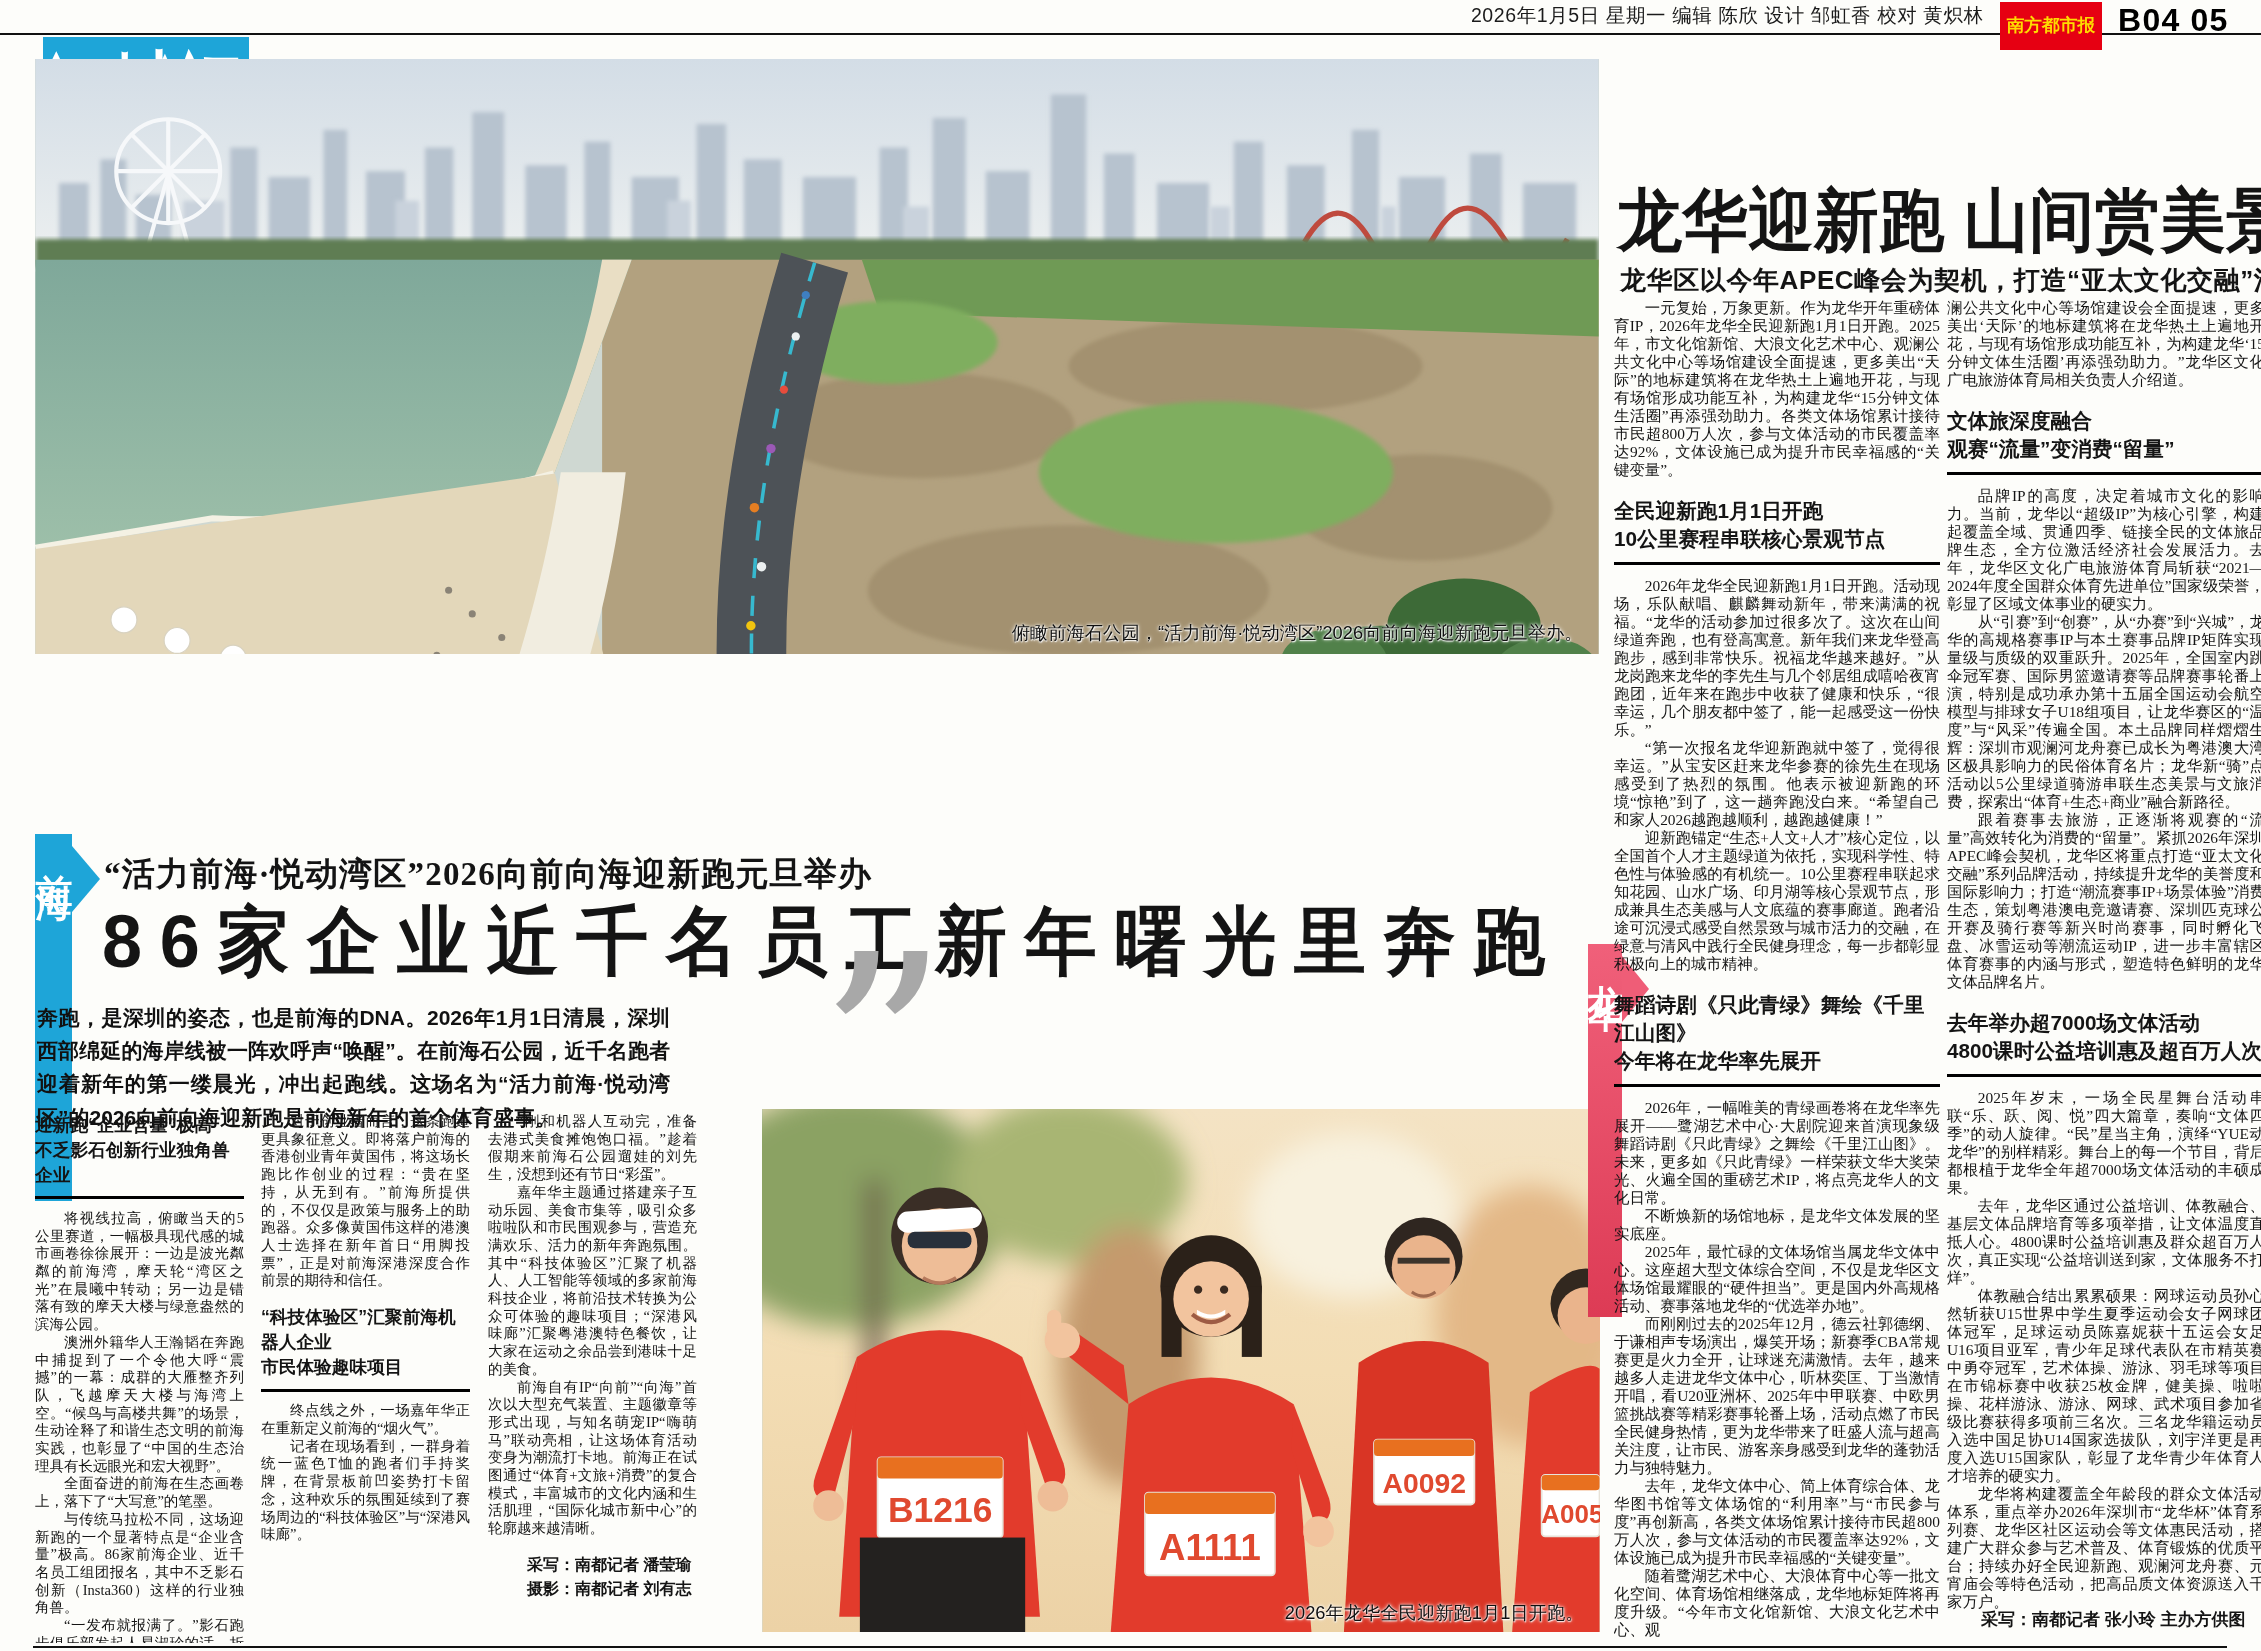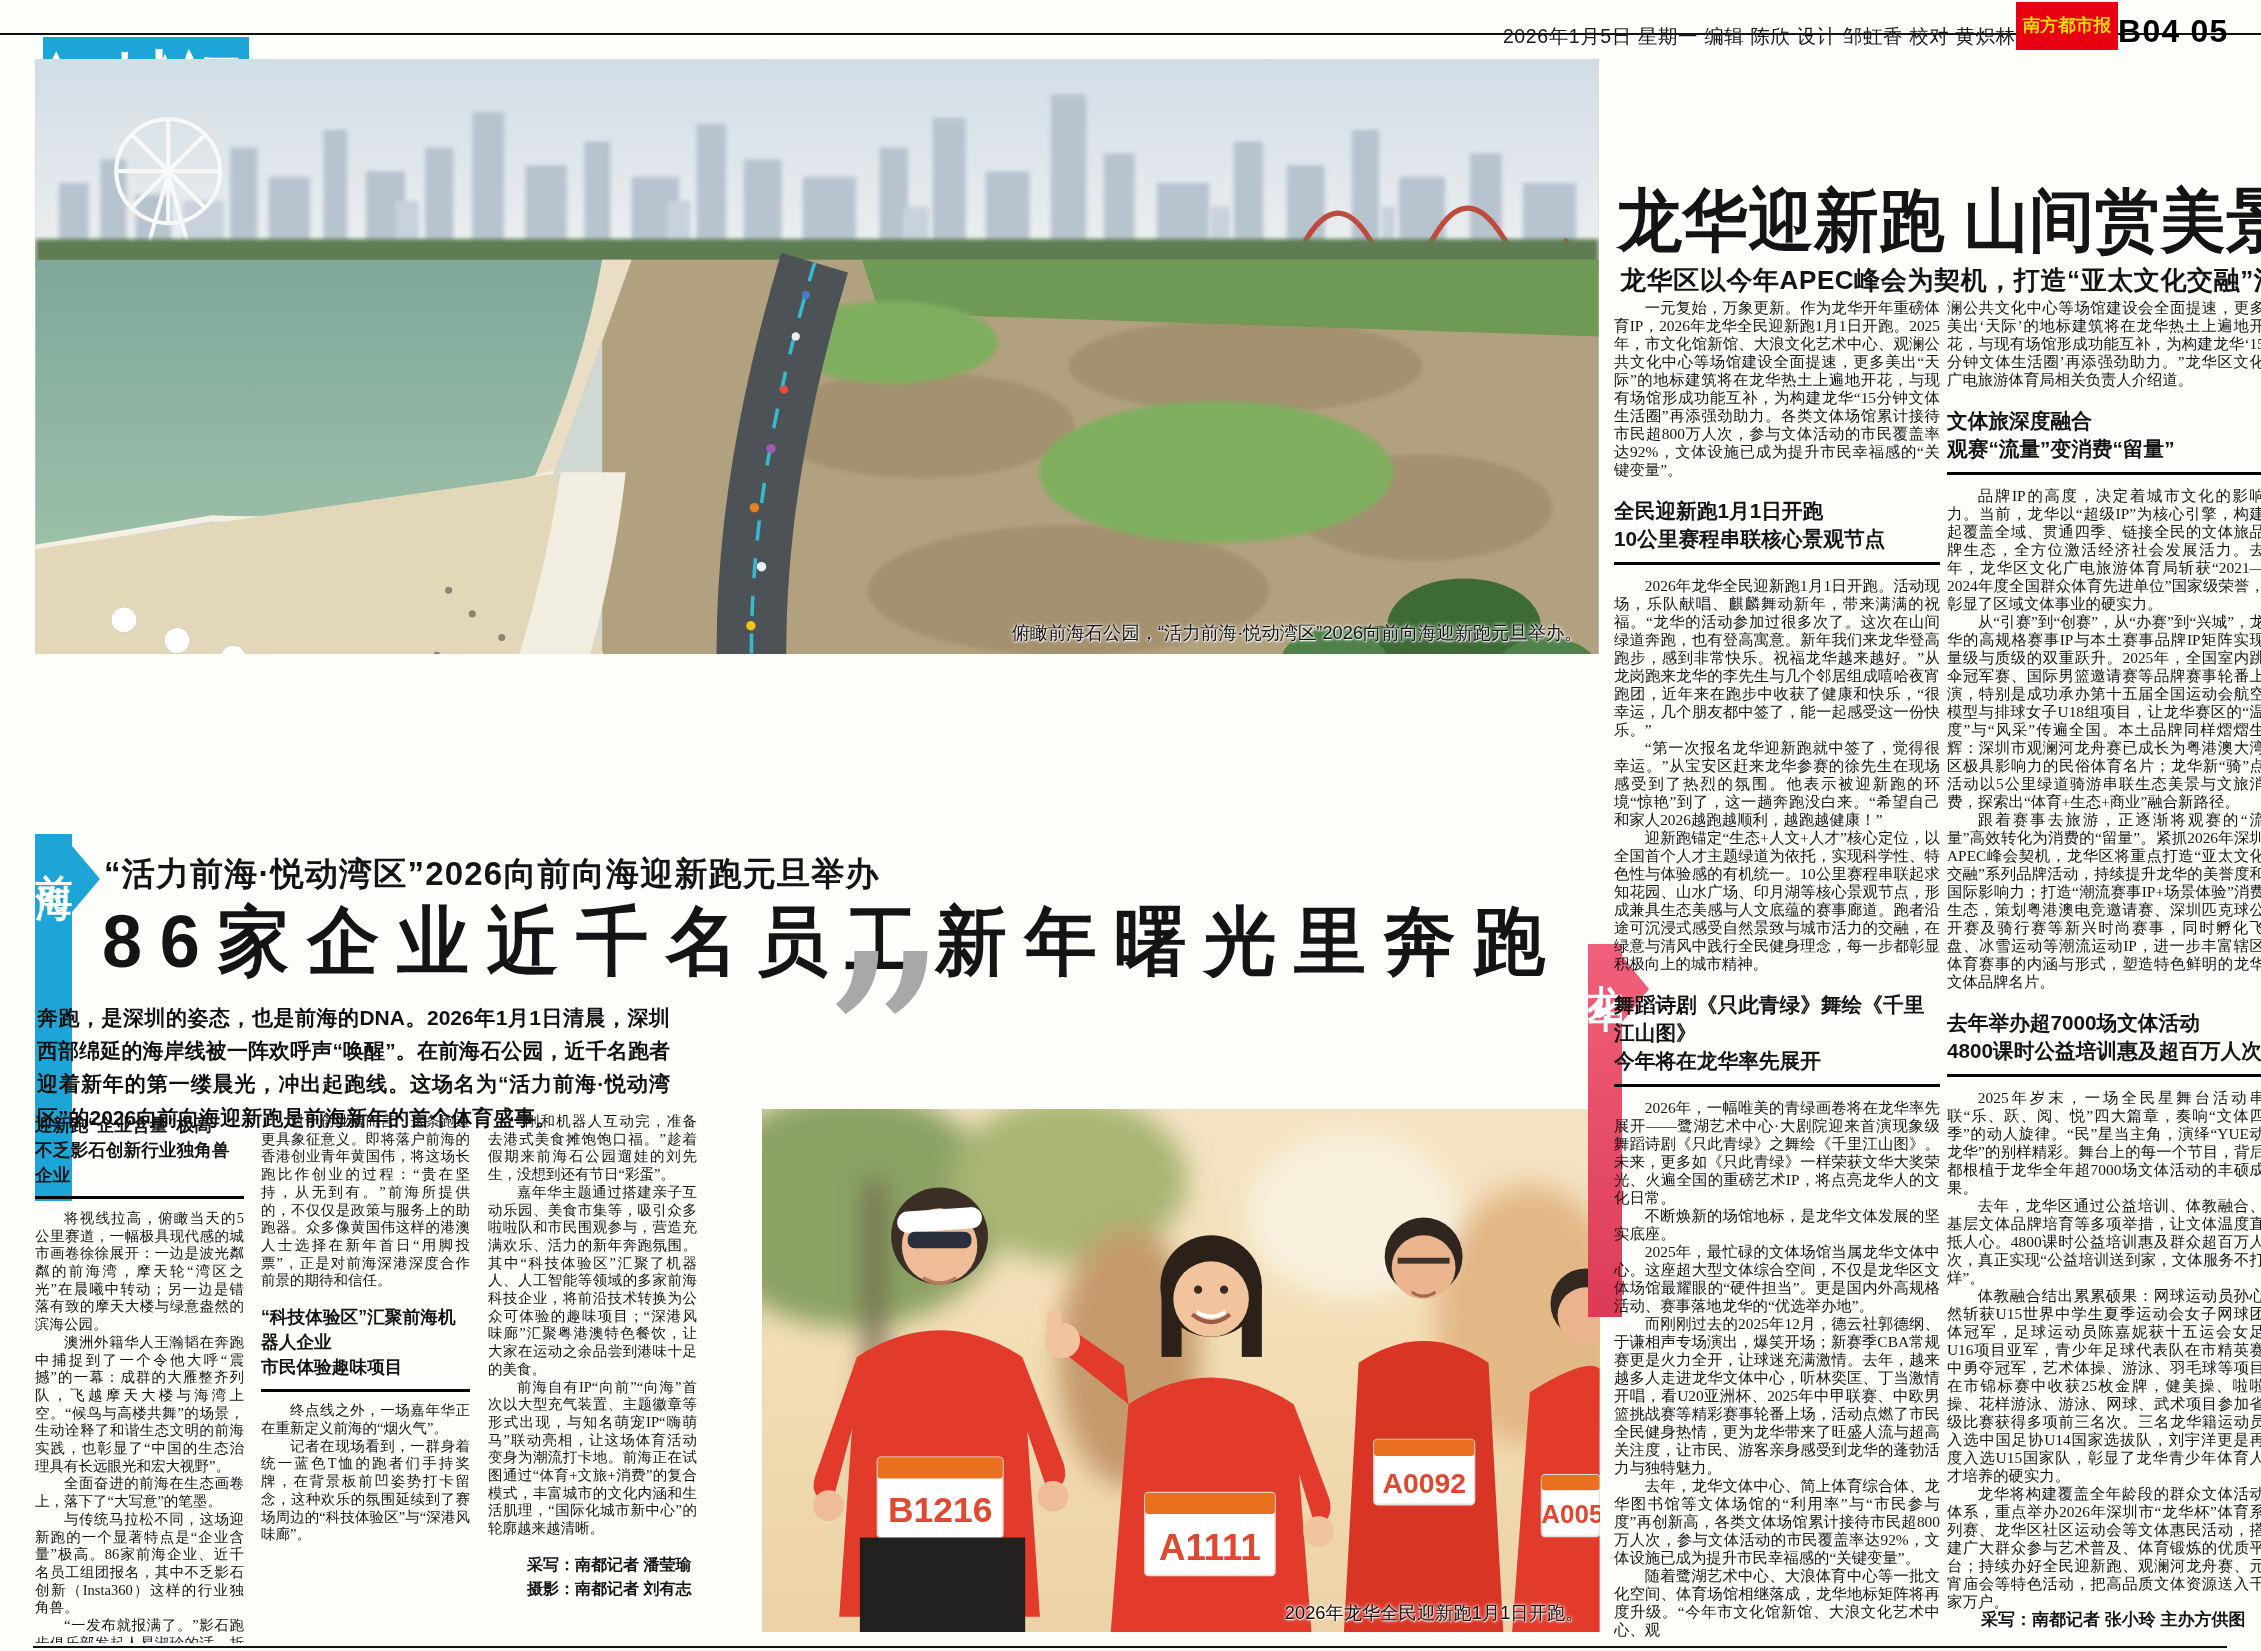--- a/index.html
+++ b/index.html
@@ -5,41 +5,41 @@
   html,body{margin:0;padding:0;background:#e9e9e6;}
   .page{position:relative;width:2261px;height:1652px;background:#fdfdfa;overflow:hidden;
         font-family:"Liberation Serif",serif;color:#141414;}
   
   .top-rule{position:absolute;left:0;top:33px;width:2261px;height:1.8px;background:#111;}
   .bottom-rule{position:absolute;left:32.5px;top:1646px;width:2194px;height:1.8px;background:#111;}
   .logo{position:absolute;left:43px;top:37px;width:206px;height:171px;background:#1ea5d8;
         display:flex;align-items:center;justify-content:center;overflow:hidden;}
   .logo span{font-family:"Liberation Sans",sans-serif;font-weight:bold;color:#fff;
         font-size:99px;letter-spacing:1.2px;transform:scale(0.66,1.46);white-space:nowrap;}
-  .mast-right{position:absolute;right:32.5px;top:2.4px;display:flex;align-items:flex-end;gap:0;
+  .mast-right{position:absolute;right:32.5px;top:2.4px;display:flex;align-items:flex-start;gap:16px;
         font-family:"Liberation Sans",sans-serif;}
   .dateline{font-size:19.5px;color:#1b1b1b;letter-spacing:0.6px;}
   .badge{background:#e60012;color:#fedb00;font-weight:bold;font-size:17.7px;padding:15px 7px;line-height:1;}
   .pageno{font-size:32px;font-weight:900;color:#000;letter-spacing:1.2px;}
   
   .photo{position:absolute;overflow:hidden;background:#cfd8d2;}
   .photo svg{display:block;}
   .photo-caption{position:absolute;right:16.5px;bottom:9.5px;font-family:"Liberation Sans",sans-serif;
         font-size:18.3px;color:#101010;text-shadow:0 0 4.7px #fff,0 0 2.4px #fff,0.6px 0.6px 1.2px #fff;white-space:nowrap;}
   
   .tab-band{position:absolute;display:flex;justify-content:center;}
   .tab-band .tab-text{writing-mode:vertical-rl;font-family:"Liberation Sans",sans-serif;
         color:#fff;font-weight:bold;font-size:37px;letter-spacing:10.6px;padding-top:10.6px;}
   .tab-blue{left:35px;top:834px;width:37px;height:367px;background:#1ea5d8;}
   .tab-red{left:1588px;top:944px;width:34px;height:373px;background:linear-gradient(180deg,#f0607a,#dd3b55);}
   .arrow{position:absolute;width:0;height:0;border-top:33px solid transparent;border-bottom:33px solid transparent;}
   .arrow-blue{left:72px;top:846px;border-left:28px solid #1ea5d8;}
   .arrow-red{left:1622px;top:956px;border-left:27px solid #ef5d77;}
   
-  .kicker{position:absolute;left:104px;top:852px;font-family:Liberation Sans, sans-serif;
+  .kicker{position:absolute;left:104px;top:852px;font-family:Liberation Serif, serif;
         font-weight:bold;font-size:33px;letter-spacing:1.2px;white-space:nowrap;}
   .headline-q{position:absolute;left:102px;top:892px;font-family:"Liberation Sans",sans-serif;
         font-weight:900;font-size:72px;letter-spacing:17.7px;white-space:nowrap;transform:scaleY(1.04);transform-origin:left top;}
   .intro{position:absolute;left:37px;top:1001px;width:633px;font-family:"Liberation Sans",sans-serif;
         font-weight:bold;font-size:21px;line-height:1.58;text-align:justify;color:#111;}
   .quotemark{position:absolute;left:818px;top:922px;font-family:"DejaVu Serif",serif;
         font-size:254px;line-height:1;color:#a8a8a8;}
   .col{position:absolute;text-align:justify;overflow:hidden;}
   .col p{margin:0;text-indent:2em;}
   .col p.ni{text-indent:0;}

